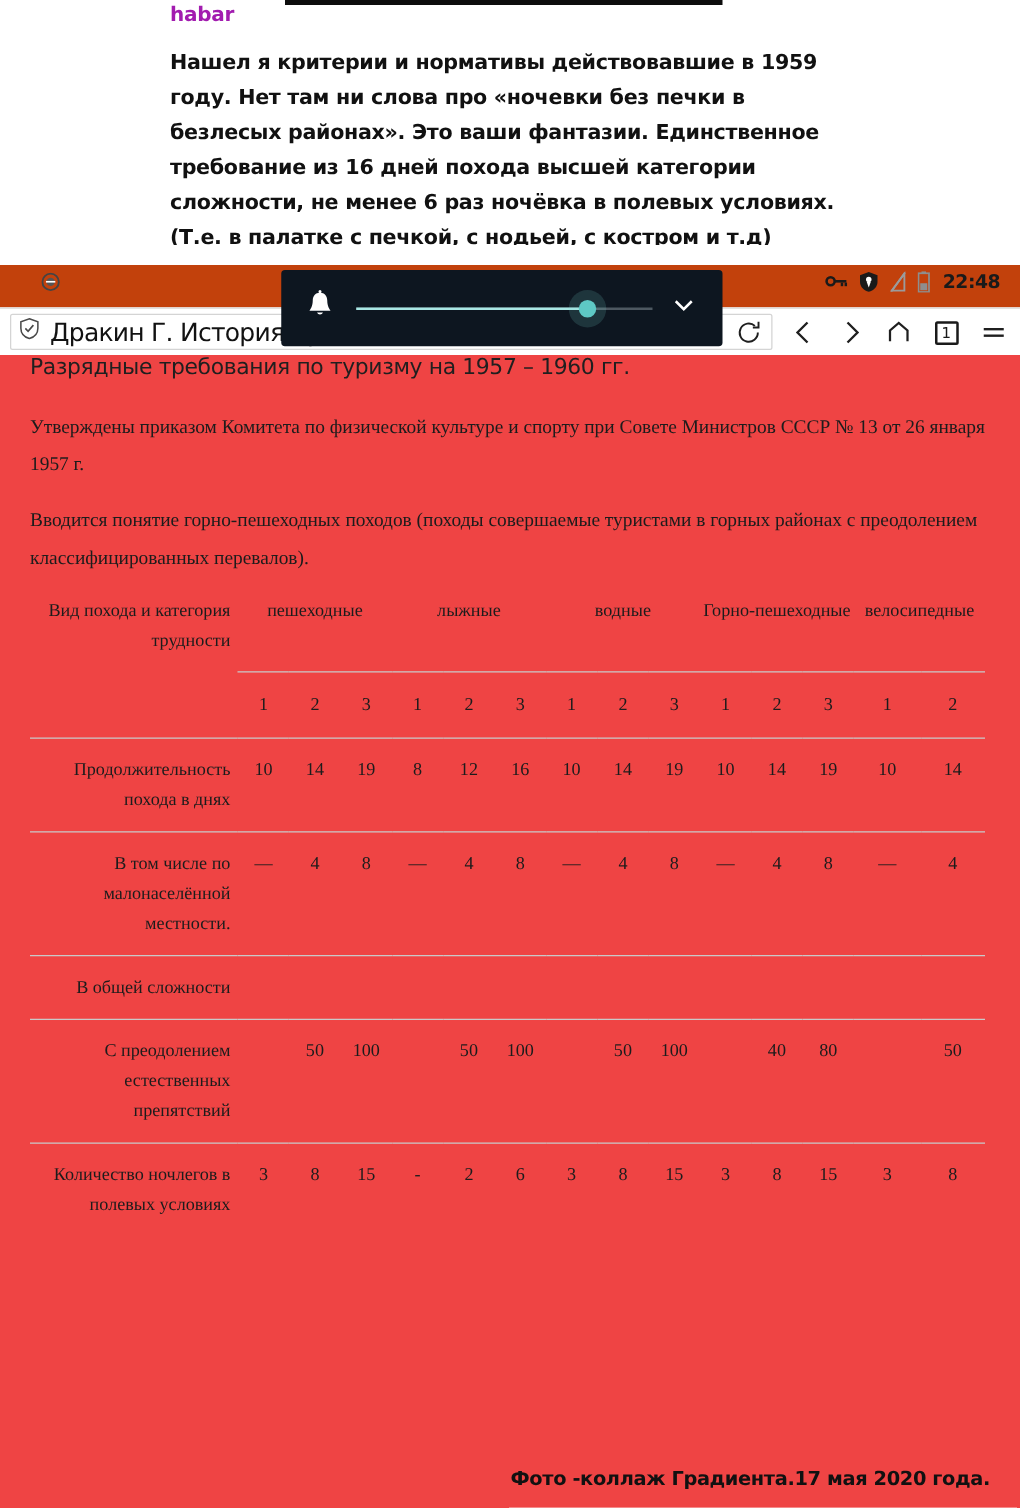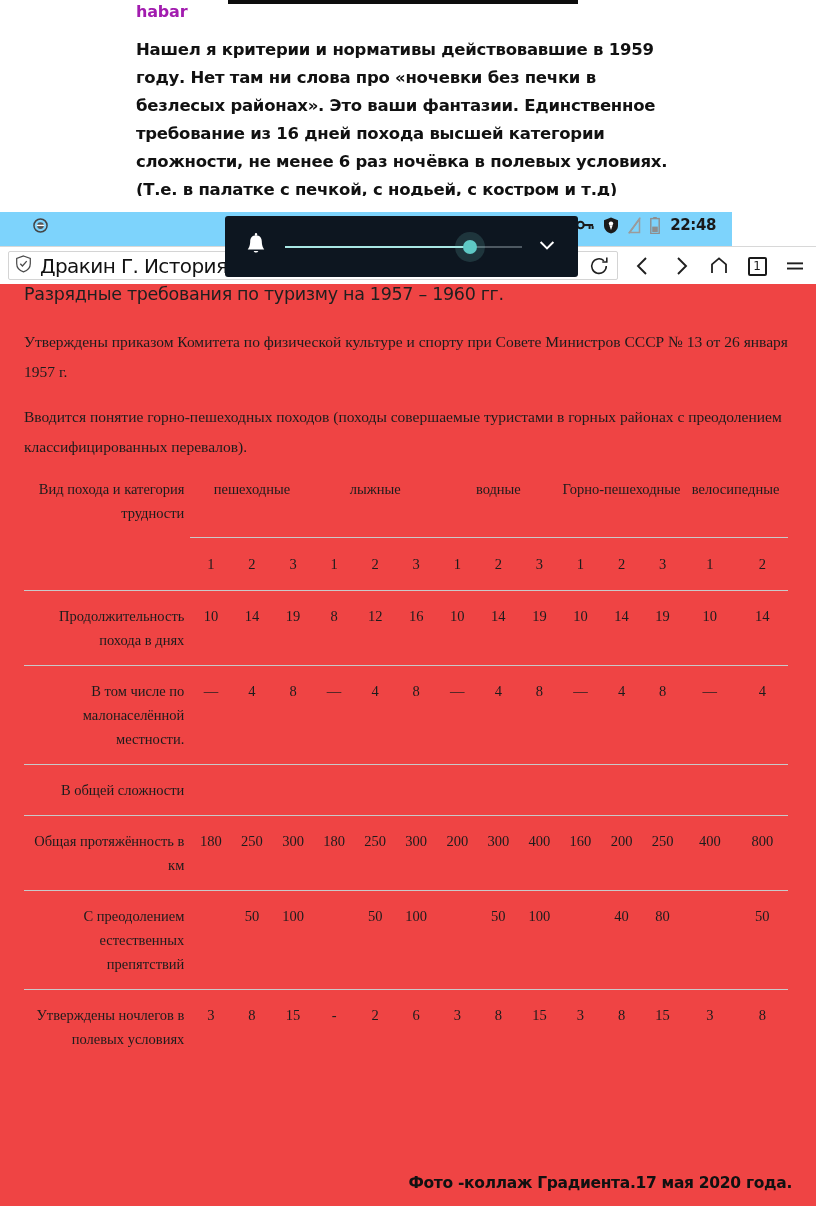--- a/index.html
+++ b/index.html
@@ -37,22 +37,22 @@
   #phone{
     position:absolute;left:0;top:196px;width:816px;height:1010px;
     background:#ffffff;
   }
   .phone-gap{
     position:absolute;left:0;top:0;width:816px;height:16px;background:#ffffff;
   }
 
   
   #status-bar{
-    position:absolute;left:0;top:16px;width:732px;height:34px;
-    background:#7dd3fc;
+    position:absolute;left:0;top:16px;width:816px;height:34px;
+    background:#c2410c;
   }
   .sb-left{
     position:absolute;left:33px;top:6px;
     display:flex;align-items:center;
   }
   .sb-right{
     position:absolute;right:16px;top:4px;
     display:flex;align-items:center;gap:9px;
     font-family:"DejaVu Sans", sans-serif;
     font-size:15px;font-weight:bold;color:#1a1a1a;
@@ -392,55 +392,38 @@
               <td class="num-cell"></td>
               <td class="num-cell"></td>
               <td class="num-cell"></td>
               <td class="num-cell"></td>
               <td class="num-cell"></td>
               <td class="num-cell"></td>
               <td class="num-cell"></td>
               <td class="num-cell"></td>
             </tr>
             <tr class="data-row">
-              <td class="lbl-cell">Общая протяжённость в км</td>
-              <td class="num-cell">180</td>
-              <td class="num-cell">250</td>
-              <td class="num-cell">300</td>
-              <td class="num-cell">180</td>
-              <td class="num-cell">250</td>
-              <td class="num-cell">300</td>
-              <td class="num-cell">200</td>
-              <td class="num-cell">300</td>
-              <td class="num-cell">400</td>
-              <td class="num-cell">160</td>
-              <td class="num-cell">200</td>
-              <td class="num-cell">250</td>
-              <td class="num-cell">400</td>
-              <td class="num-cell">800</td>
-            </tr>
-            <tr class="data-row">
               <td class="lbl-cell">С преодолением естественных препятствий</td>
               <td class="num-cell"></td>
               <td class="num-cell">50</td>
               <td class="num-cell">100</td>
               <td class="num-cell"></td>
               <td class="num-cell">50</td>
               <td class="num-cell">100</td>
               <td class="num-cell"></td>
               <td class="num-cell">50</td>
               <td class="num-cell">100</td>
               <td class="num-cell"></td>
               <td class="num-cell">40</td>
               <td class="num-cell">80</td>
               <td class="num-cell"></td>
               <td class="num-cell">50</td>
             </tr>
             <tr class="data-row">
-              <td class="lbl-cell">Утверждены ночлегов в полевых условиях</td>
+              <td class="lbl-cell">Количество ночлегов в полевых условиях</td>
               <td class="num-cell">3</td>
               <td class="num-cell">8</td>
               <td class="num-cell">15</td>
               <td class="num-cell">-</td>
               <td class="num-cell">2</td>
               <td class="num-cell">6</td>
               <td class="num-cell">3</td>
               <td class="num-cell">8</td>
               <td class="num-cell">15</td>
               <td class="num-cell">3</td>

